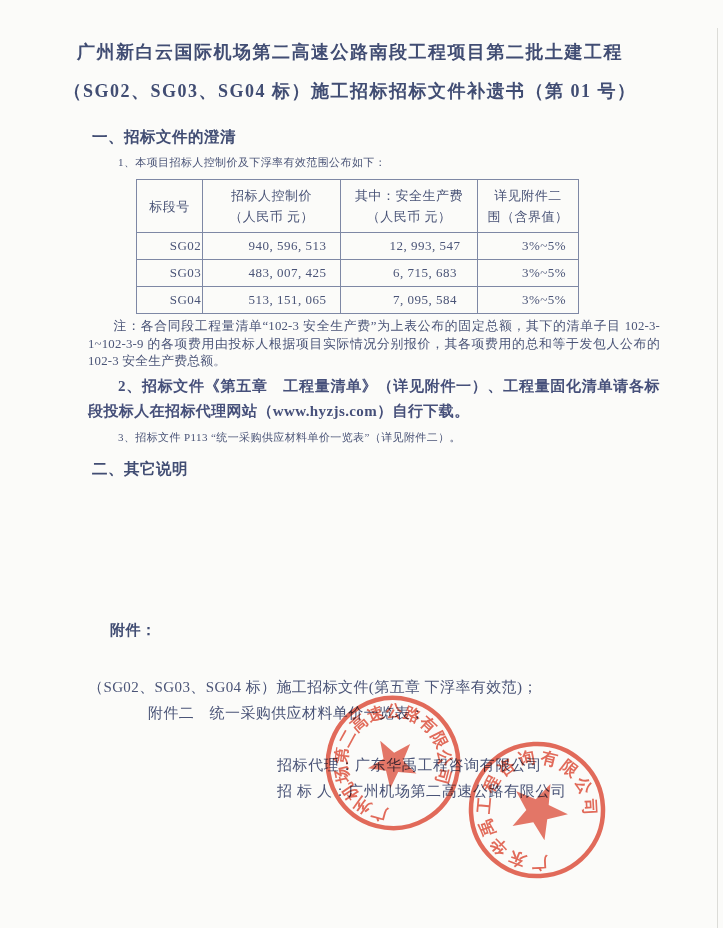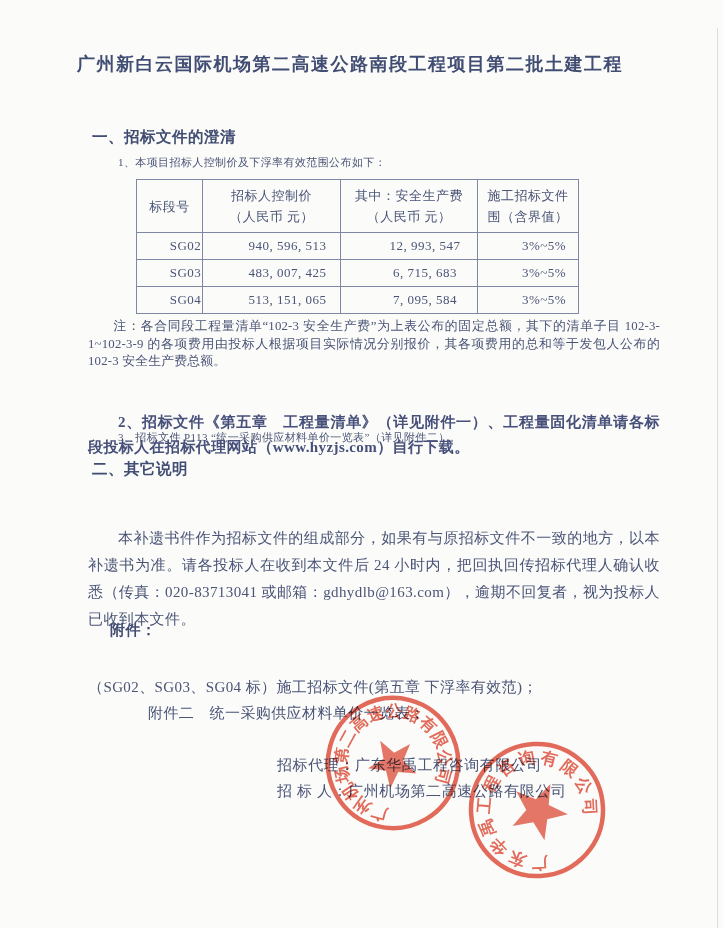--- a/index.html
+++ b/index.html
@@ -6,25 +6,25 @@
   body{
     width:723px;height:928px;position:relative;overflow:hidden;
     background:#fbfbf9;
     font-family:"Liberation Serif","DejaVu Serif",serif;
     color:#4a5477;
   }
   .page{position:absolute;inset:0;}
   .scan-edge{position:absolute;top:28px;bottom:0;right:5px;width:1px;background:#dcdcd8;}
   .abs{position:absolute;}
   .title{width:700px;left:0;text-align:center;font-weight:bold;font-size:18px;
-         letter-spacing:1.5px;color:#414d73;margin-top:12px;}
+         letter-spacing:1.5px;color:#414d73;}
   .h-sec{left:92px;font-size:15.5px;font-weight:bold;color:#414d73;letter-spacing:0.5px;}
   .para{left:88px;width:572px;font-size:15px;line-height:27px;text-align:justify;
         letter-spacing:0.4px;}
-  .indent{text-indent:2em;margin-top:36px;}
+  .indent{text-indent:2em;}
   .num-item{left:118px;font-size:11px;letter-spacing:0.4px;}
   .note{left:88px;width:572px;font-size:12.8px;line-height:17.5px;text-align:justify;
         text-indent:2em;letter-spacing:0.2px;}
   .item2{line-height:25px;font-weight:bold;color:#46507a;}
   .att-line{font-size:15px;letter-spacing:0.4px;}
   
   .ctl-table{position:absolute;left:136px;top:179px;border-collapse:collapse;
              table-layout:fixed;font-size:13px;color:#4a5477;}
   .ctl-table td,.ctl-table th{border:1px solid #7e88a5;text-align:center;
              font-weight:normal;padding:0;vertical-align:middle;letter-spacing:0.5px;}
@@ -43,20 +43,21 @@
              font-family:"Liberation Serif","DejaVu Serif",serif;}
 </style>
 </head>
 <body>
 
 <div class="page">
 
   <div class="scan-edge"></div>
 
   <div class="abs title" style="top:40px;">广州新白云国际机场第二高速公路南段工程项目第二批土建工程</div>
+  <div class="abs title" style="top:79px;">（SG02、SG03、SG04 标）施工招标招标文件补遗书（第 01 号）</div>
 
   <div class="abs h-sec" style="top:127px;">一、招标文件的澄清</div>
 
   <div class="abs num-item" style="top:155px;">1、本项目招标人控制价及下浮率有效范围公布如下：</div>
 
   <table class="ctl-table">
     <colgroup>
       <col style="width:66px">
         <col style="width:138px">
         <col style="width:137px">
@@ -69,21 +70,21 @@
         </th>
         <th>
           <div>招标人控制价</div>
           <div>（人民币 元）</div>
         </th>
         <th>
           <div>其中：安全生产费</div>
           <div>（人民币 元）</div>
         </th>
         <th>
-          <div>施工招标文件</div>
+          <div>详见附件二</div>
           <div>围（含界值）</div>
         </th>
       </tr>
     </thead>
     <tbody>
       <tr>
         <td>SG02</td>
         <td>940, 596, 513</td>
         <td>12, 993, 547</td>
         <td>3%~5%</td>
@@ -104,21 +105,20 @@
   </table>
 
   <div class="abs note" style="top:318px;">注：各合同段工程量清单“102-3 安全生产费”为上表公布的固定总额，其下的清单子目 102-3-1~102-3-9 的各项费用由投标人根据项目实际情况分别报价，其各项费用的总和等于发包人公布的 102-3 安全生产费总额。</div>
 
   <div class="abs para indent item2" style="top:374px;">2、招标文件《第五章　工程量清单》（详见附件一）、工程量固化清单请各标段投标人在招标代理网站（www.hyzjs.com）自行下载。</div>
 
   <div class="abs num-item" style="top:430px;">3、招标文件 P113 “统一采购供应材料单价一览表”（详见附件二）。</div>
 
   <div class="abs h-sec" style="top:459px;">二、其它说明</div>
 
-  <div class="abs para indent" style="top:489px;">本补遗书件作为招标文件的组成部分，如果有与原招标文件不一致的地方，以本补遗书为准。请各投标人在收到本文件后 24 小时内，把回执回传招标代理人确认收悉（传真：020-83713041 或邮箱：gdhydlb@163.com），逾期不回复者，视为投标人已收到本文件。</div>
 
   <div class="abs h-sec" style="left:110px;top:621px;font-size:15px;">附件：</div>
   <div class="abs att-line" style="left:88px;top:678px;">（SG02、SG03、SG04 标）施工招标文件(第五章 下浮率有效范)；</div>
   <div class="abs att-line" style="left:110px;top:704px;padding-left:38px;">附件二　统一采购供应材料单价一览表；</div>
 
   <div class="abs sig-block">
     <div class="sig-row">
       <span>招标代理：</span><span>广东华禹工程咨询有限公司</span>
     </div>
     <div class="sig-row">

